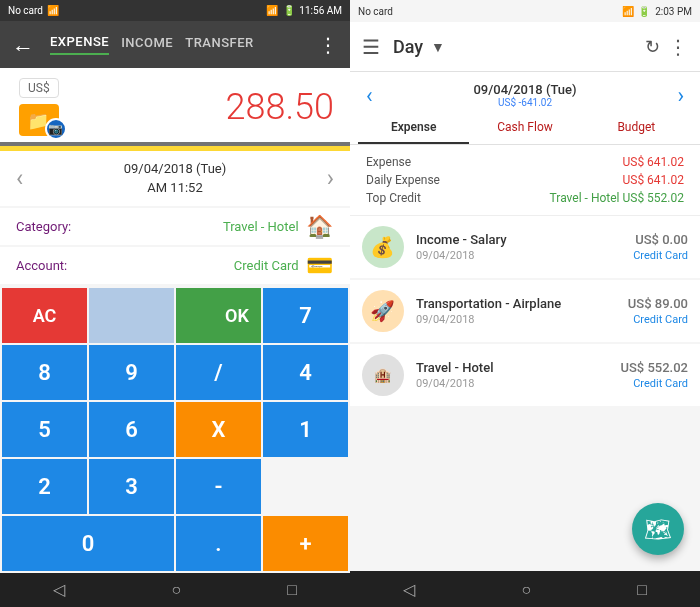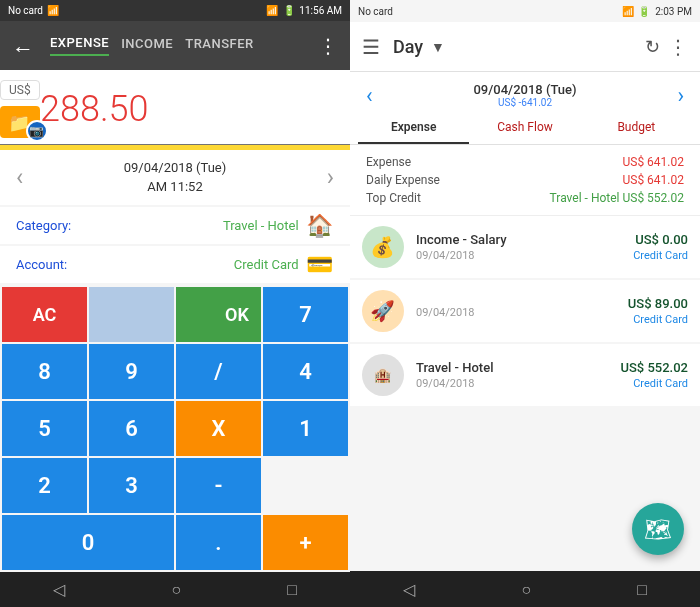--- a/index.html
+++ b/index.html
@@ -68,24 +68,25 @@
       border-bottom: 2px solid #4caf50;
     }
     .nav-more {
       color: #fff;
       font-size: 20px;
       cursor: pointer;
     }
 
     .amount-section {
       background: #fff;
-      padding: 10px 16px 6px 0;
-      display: flex;
-      align-items: center;
-      border-bottom: 1px solid #737373;
+      padding: 10px 16px 6px 19px;
+      display: flex;
+      align-items: center;
+      justify-content: space-between;
+      border-bottom: 4px solid #737373;
     }
     .currency-icon-area {
       display: flex;
       flex-direction: column;
       align-items: flex-start;
       gap: 4px;
     }
     .currency-label {
       background: #fff;
       border: 1px solid #ddd;
@@ -153,21 +154,21 @@
 
     .field-row {
       display: flex;
       align-items: center;
       padding: 6px 16px;
       background: #fff;
       margin-top: 2px;
     }
     .field-label {
       font-size: 13px;
-      color: #1d4ed8;
+      color: #701a75;
       width: 70px;
     }
     .field-value {
       flex: 1;
       font-size: 13px;
       color: #4caf50;
       text-align: right;
     }
     .field-icon {
       margin-left: 8px;
@@ -348,21 +349,21 @@
       font-size: 20px;
       flex-shrink: 0;
     }
     .txn-icon.green-bg { background: #c8e6c9; }
     .txn-icon.orange-bg { background: #ffe0b2; }
     .txn-icon.gray-bg { background: #e0e0e0; }
     .txn-details { flex: 1; }
     .txn-name { font-size: 13px; color: #333; font-weight: 500; }
     .txn-date { font-size: 11px; color: #999; margin-top: 2px; }
     .txn-right { text-align: right; }
-    .txn-amount { font-size: 13px; color: #14532d; font-weight: 500; }
+    .txn-amount { font-size: 13px; color: #737373; font-weight: 500; }
     .txn-account { font-size: 11px; color: #1e88e5; margin-top: 2px; }
 
     .fab-btn {
       position: absolute;
       bottom: 52px;
       right: 16px;
       width: 52px;
       height: 52px;
       background: #26a69a;
       border-radius: 50%;
@@ -541,20 +542,21 @@
         </div>
         <div class="txn-right">
           <div class="txn-amount">US$ 0.00</div>
           <div class="txn-account">Credit Card</div>
         </div>
       </div>
 
       <div class="transaction-item">
         <div class="txn-icon orange-bg">🚀</div>
         <div class="txn-details">
+          <div class="txn-name">Transportation - Airplane</div>
           <div class="txn-date">09/04/2018</div>
         </div>
         <div class="txn-right">
           <div class="txn-amount">US$ 89.00</div>
           <div class="txn-account">Credit Card</div>
         </div>
       </div>
 
       <div class="transaction-item">
         <div class="txn-icon gray-bg" style="font-size:14px;">🏨</div>

